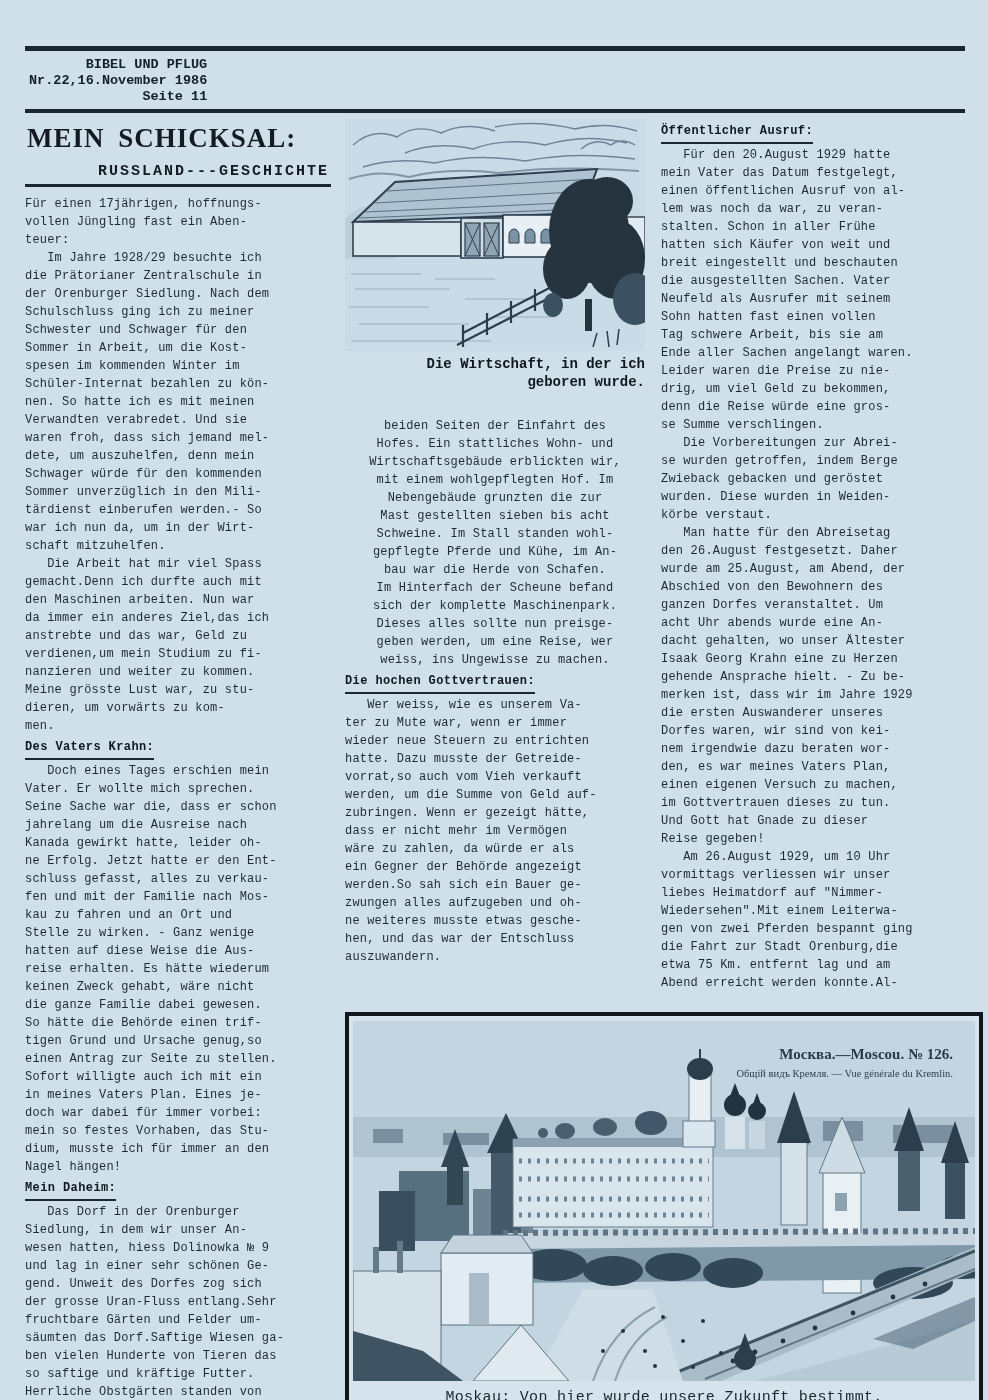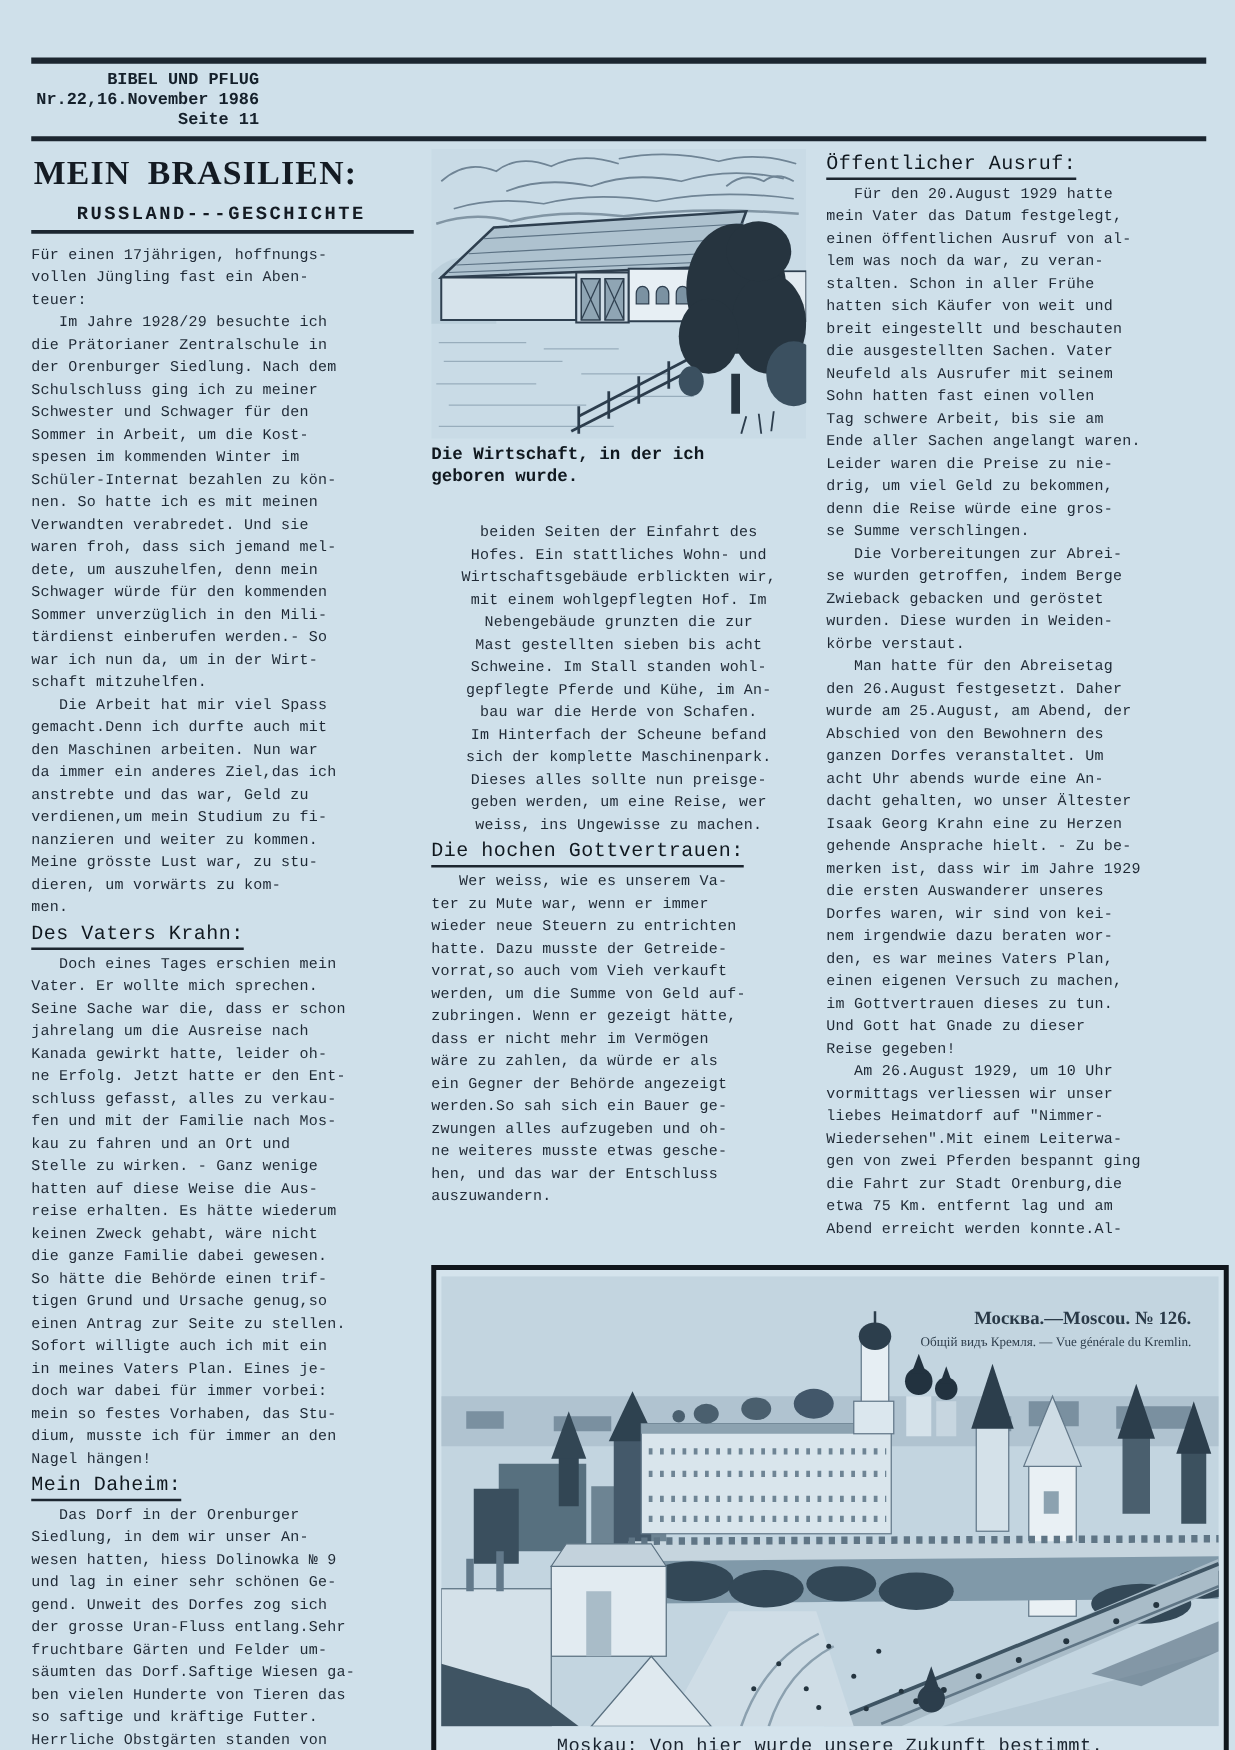--- a/index.html
+++ b/index.html
@@ -40,41 +40,41 @@
   .right-region{flex:none;width:631px;margin-left:14px;}
   .two-cols{display:flex;}
   .col-mid{width:300px;flex:none;}
   .col-right{width:315px;flex:none;margin-left:16px;}
   .headline{
     font-family:"Liberation Serif","DejaVu Serif",serif;
     font-weight:bold;font-size:27px;letter-spacing:1px;word-spacing:6px;
     color:#141b23;margin:4px 0 10px 2px;line-height:30px;
   }
   .route-head{
-    display:flex;justify-content:center;
+    display:flex;justify-content:flex-end;
     font-weight:bold;font-size:15px;letter-spacing:2px;
     color:#141b23;border-bottom:3px solid #1c2630;
     padding:0 2px 4px 0;margin-bottom:8px;
   }
   .body-text{
     font-size:12px;line-height:18px;letter-spacing:0.2px;
     white-space:pre-wrap;
   }
   .sect-head{
-    font-weight:normal;font-size:16px;letter-spacing:0.4px;color:#10181f;
+    font-weight:bold;font-size:12px;letter-spacing:0.4px;color:#10181f;
     margin:2px 0 2px 0;line-height:20px;
   }
   .sect-head span{
     border-bottom:2px solid #1c2630;padding-bottom:1px;display:inline-block;
   }
   
   .farm-fig{width:300px;}
   .farm-fig svg{display:block;}
   .farm-caption{
-    font-weight:bold;font-size:14px;line-height:18px;text-align:left;
+    font-weight:bold;font-size:14px;line-height:18px;text-align:right;
     white-space:pre-line;margin-top:4px;color:#10181f;
   }
   .mid-body{margin-top:26px;text-align:center;}
   
   .photo-frame{
     margin-top:20px;width:622px;
     border:4px solid #10161c;background:#d4e3ec;
     padding:5px 4px 0 4px;box-sizing:content-box;
   }
   .photo-frame svg{display:block;}
@@ -94,21 +94,21 @@
       <div class="mast-right"><span>BIBEL UND PFLUG</span>
 <span>Nr.22,16.November 1986</span>
 <span>Seite 11</span></div>
     </div>
     <div class="rule thin"></div>
   </div>
 
   <div class="content">
 
     <div class="col-left">
-      <div class="headline">MEIN BRASILIEN:</div>
+      <div class="headline">MEIN SCHICKSAL:</div>
       <div class="route-head">
         <span>RUSSLAND</span>
         <span>---</span>
         <span>GESCHICHTE</span>
       </div>
       <div class="body-text">Für einen 17jährigen, hoffnungs-
 vollen Jüngling fast ein Aben-
 teuer:
    Im Jahre 1928/29 besuchte ich
 die Prätorianer Zentralschule in

